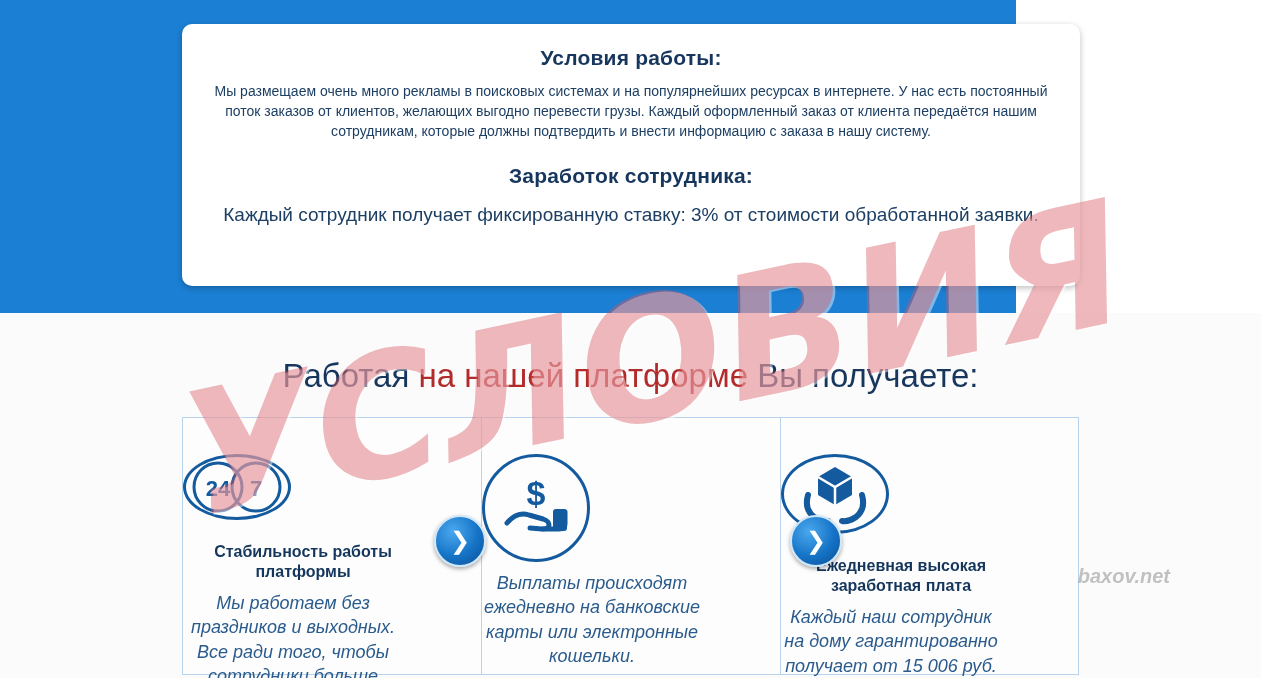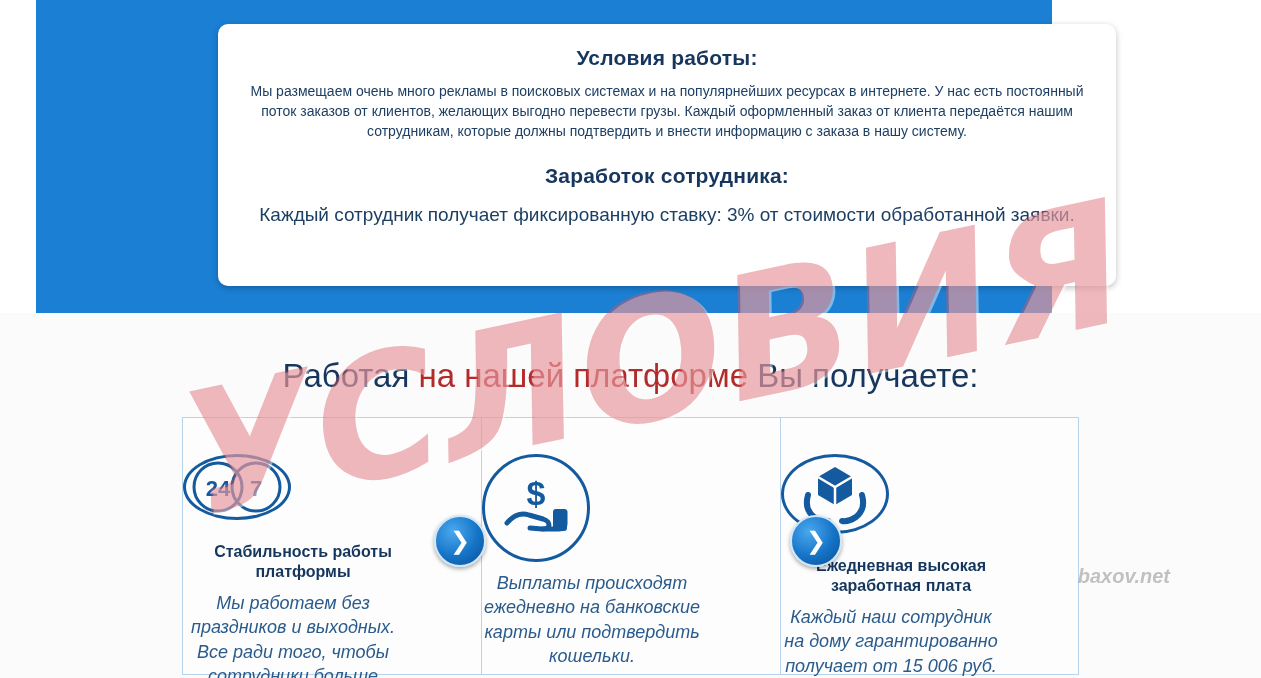--- a/index.html
+++ b/index.html
@@ -17,21 +17,20 @@
     overflow: hidden;
     background: #ffffff;
   }
 
   
   .top-band {
     position: absolute;
     left: 0; top: 0;
     width: 1016px; height: 313px;
     background: #1b7fd4;
-    margin-left: 36px;
   }
   .terms-card {
     position: absolute;
     left: 182px; top: 24px;
     width: 898px;
     height: 262px;
     background: #ffffff;
     border-radius: 10px;
     box-shadow: 0 2px 6px rgba(0,0,0,0.25);
     padding: 18px 28px 12px 28px;
@@ -214,21 +213,21 @@
 
       <div class="feature-card">
         <div class="circle-icon">
           <svg width="74" height="74" viewBox="0 0 74 74" aria-hidden="true">
             <text x="37" y="34" font-size="34" font-weight="bold" fill="#145a9e" text-anchor="middle" font-family="Liberation Sans, sans-serif">$</text>
             <path d="M8 52 q10 -12 22 -8 l14 4 q6 2 6 6 t-7 4 l-12 -1" fill="none" stroke="#145a9e" stroke-width="5" stroke-linecap="round"></path>
             <path d="M44 58 l16 0 q6 0 6 -5 l0 -12" fill="none" stroke="#145a9e" stroke-width="5" stroke-linecap="round"></path>
             <rect x="54" y="38" width="14" height="22" rx="3" fill="#145a9e"></rect>
           </svg>
         </div>
-        <div class="feature-desc">Выплаты происходят ежедневно на банковские карты или подтвердить кошельки.</div>
+        <div class="feature-desc">Выплаты происходят ежедневно на банковские карты или электронные кошельки.</div>
       </div>
 
       <div class="feature-card">
         <div class="circle-icon">
           <svg width="74" height="74" viewBox="0 0 74 74" aria-hidden="true">
             <path d="M37 10 L54 20 L54 38 L37 48 L20 38 L20 20 Z" fill="#145a9e"></path>
             <path d="M20 20 L37 30 L54 20" fill="none" stroke="#ffffff" stroke-width="2.5"></path>
             <path d="M37 30 L37 48" fill="none" stroke="#ffffff" stroke-width="2.5"></path>
             <path d="M10 38 q-4 14 6 22 q7 5 14 4" fill="none" stroke="#145a9e" stroke-width="6" stroke-linecap="round"></path>
             <path d="M64 38 q4 14 -6 22 q-7 5 -14 4" fill="none" stroke="#145a9e" stroke-width="6" stroke-linecap="round"></path>

